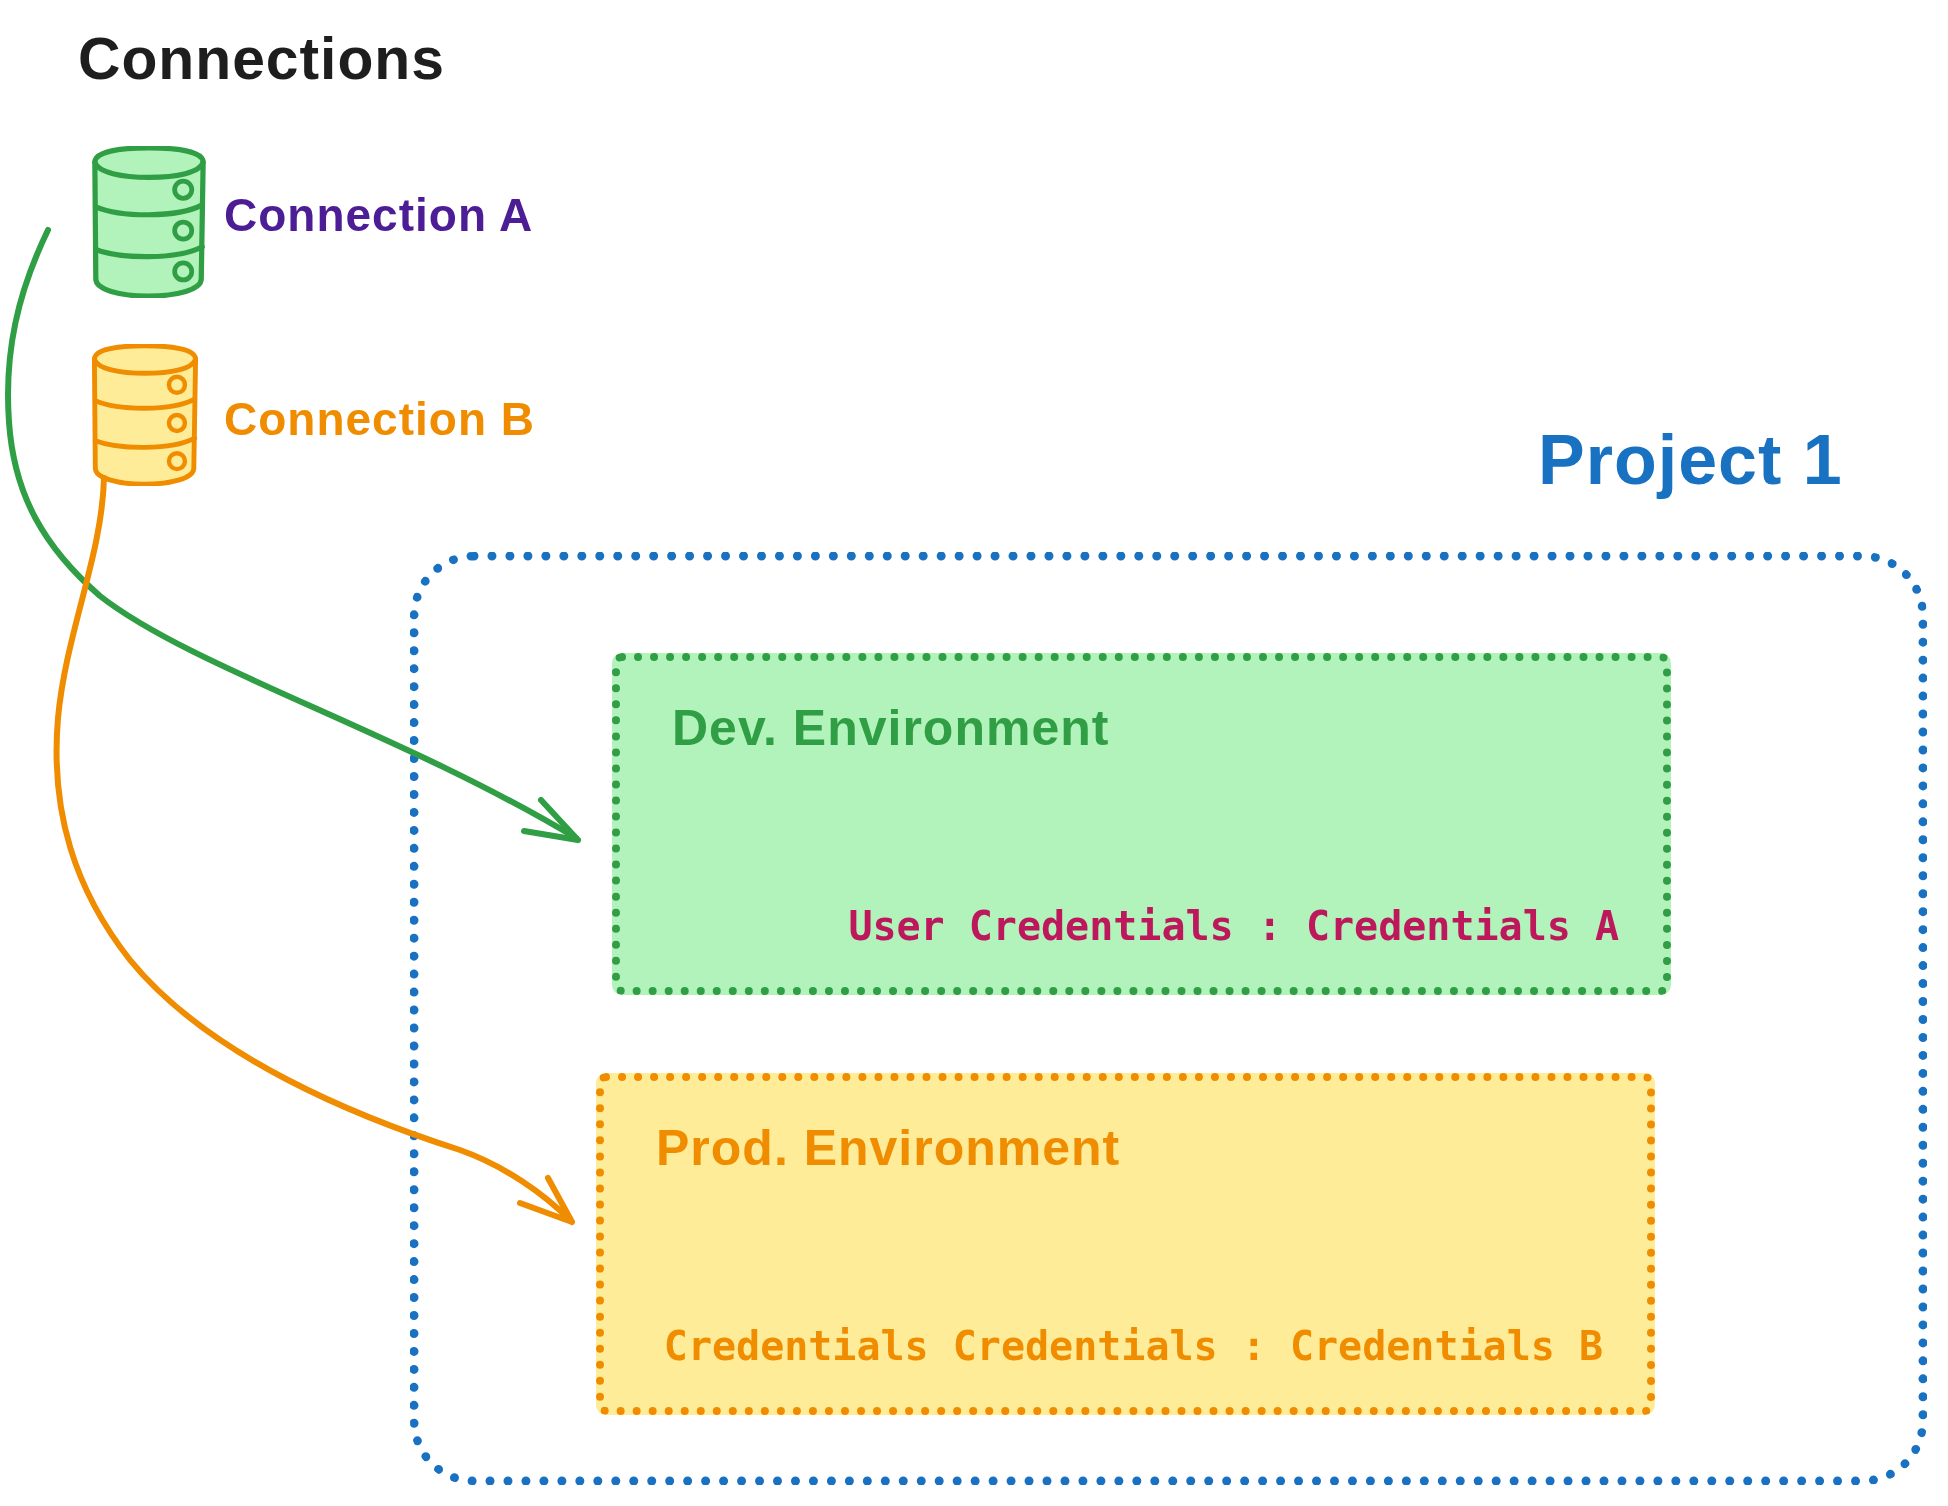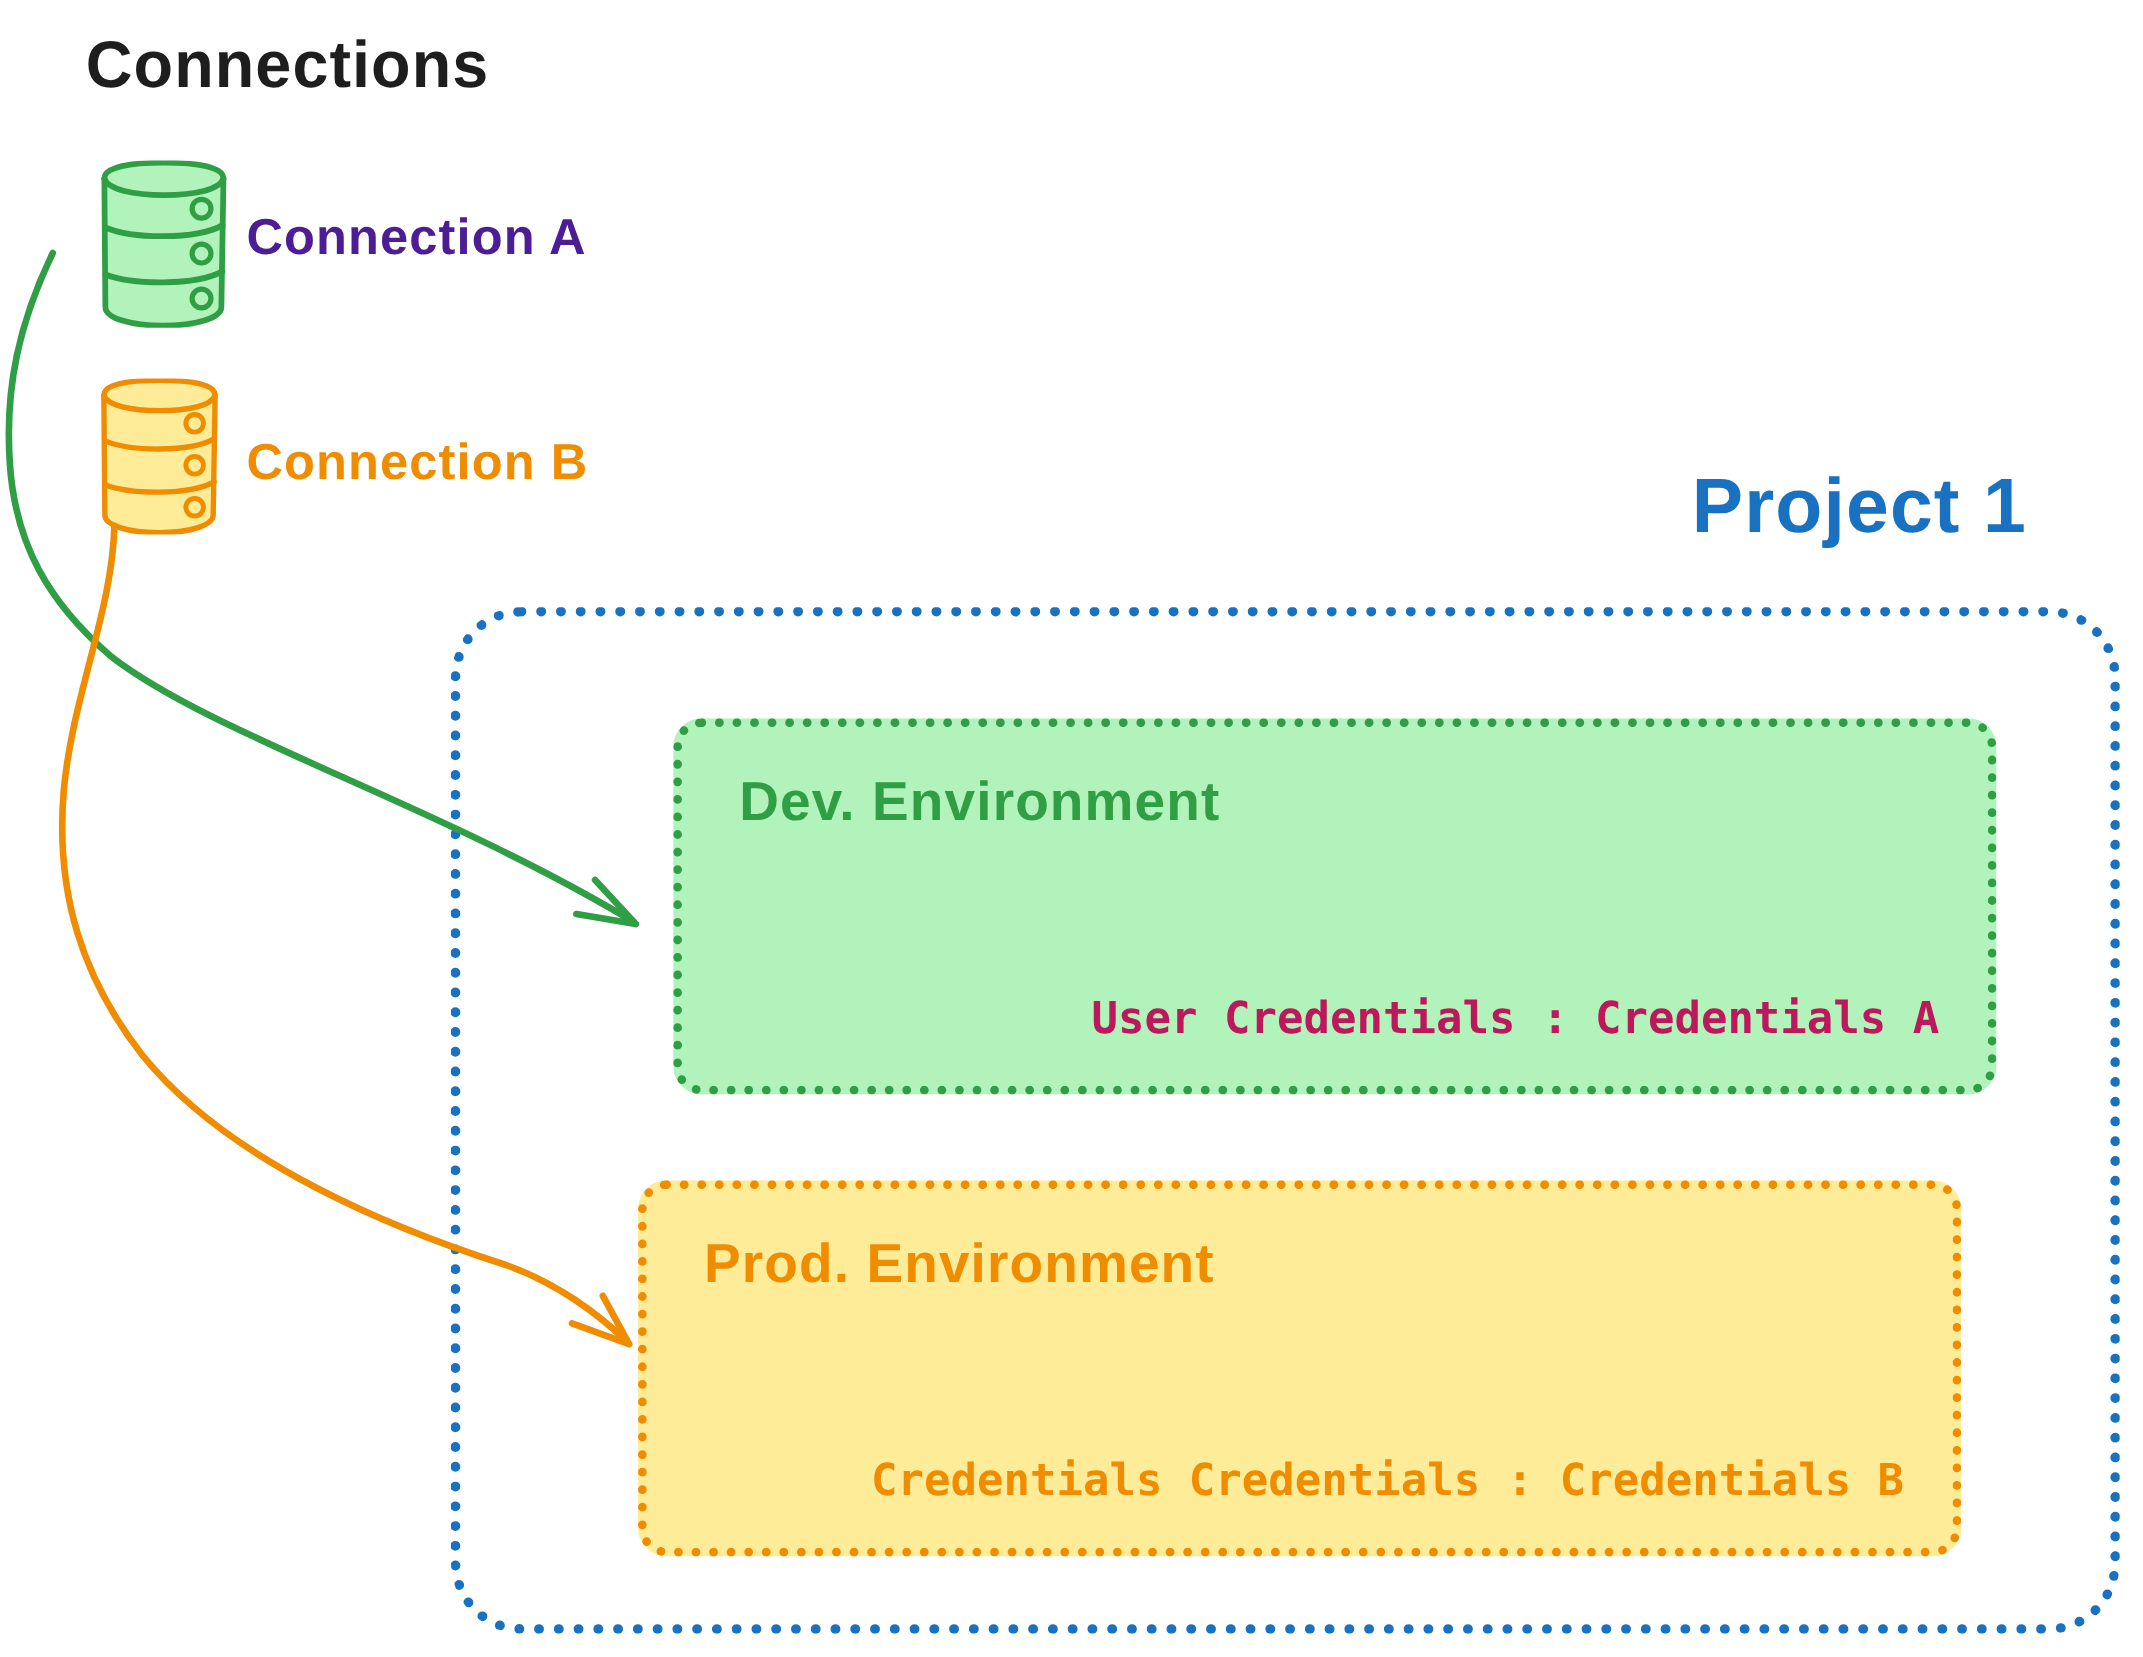--- a/index.html
+++ b/index.html
@@ -51,33 +51,33 @@
     left: 410px;
     top: 552px;
     width: 1517px;
     height: 933px;
     border: 9px dotted #1971c2;
     border-radius: 64px;
     box-sizing: border-box;
   }
   .env-box {
     position: absolute;
-    width: 1203px;
+    width: 1059px;
     height: 342px;
-    border-radius: 26px;
+    border-radius: 10px;
     box-sizing: border-box;
   }
   .env-box.dev {
     left: 612px;
     top: 653px;
     background: #b2f2bb;
     border: 8px dotted #2f9e44;
   }
   .env-box.prod {
-    left: 580px;
+    left: 596px;
     top: 1073px;
     background: #ffec99;
     border: 8px dotted #f08c00;
   }
   .env-title {
     position: absolute;
     left: 52px;
     top: 38px;
     font-size: 50px;
   }

